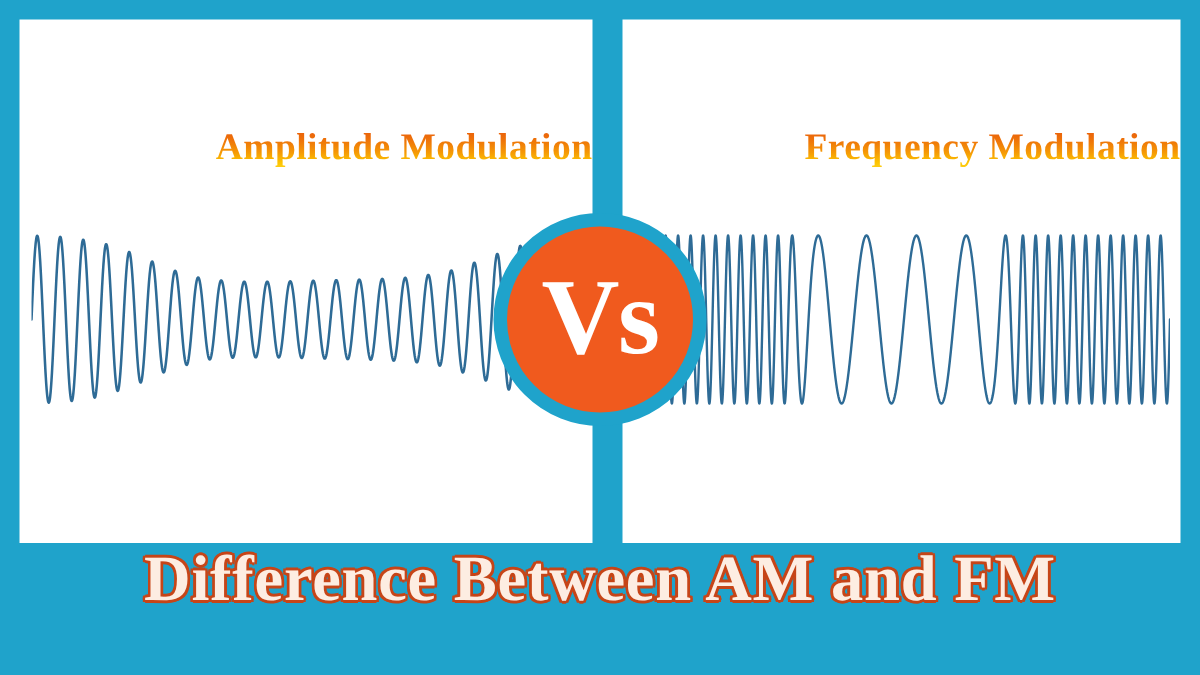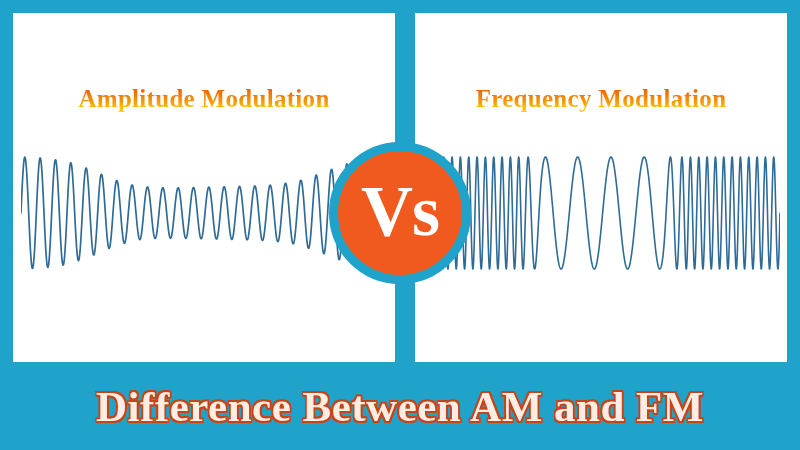--- a/index.html
+++ b/index.html
@@ -24,21 +24,21 @@
     height: 349px;
   }
   #panel-am  { left: 13px;  width: 382px; }
   #panel-fm  { left: 415px; width: 372px; }
 
   
   .panel-title {
     position: absolute;
     top: 72px;
     width: 100%;
-    text-align: center;
+    text-align: right;
     font-size: 25px;
     font-weight: bold;
     letter-spacing: 0.3px;
     white-space: nowrap;
     background-image: linear-gradient(to bottom,
         #E8590C 0%, #EE7309 30%, #F59706 58%, #FCC200 82%, #FFD21A 100%);
     -webkit-background-clip: text;
     background-clip: text;
     color: transparent;
     -webkit-text-fill-color: transparent;
@@ -80,21 +80,20 @@
   }
 
   
   #caption-bar {
     position: absolute;
     left: 0;
     top: 362px;
     width: 800px;
     height: 88px;
     display: flex;
-    align-items: center;
     justify-content: center;
   }
   #caption-text {
     font-family: "Liberation Serif", "DejaVu Serif", serif;
     font-weight: bold;
     font-size: 43px;
     color: #FDEDE2;
     letter-spacing: 0.5px;
     white-space: nowrap;
     text-shadow:

